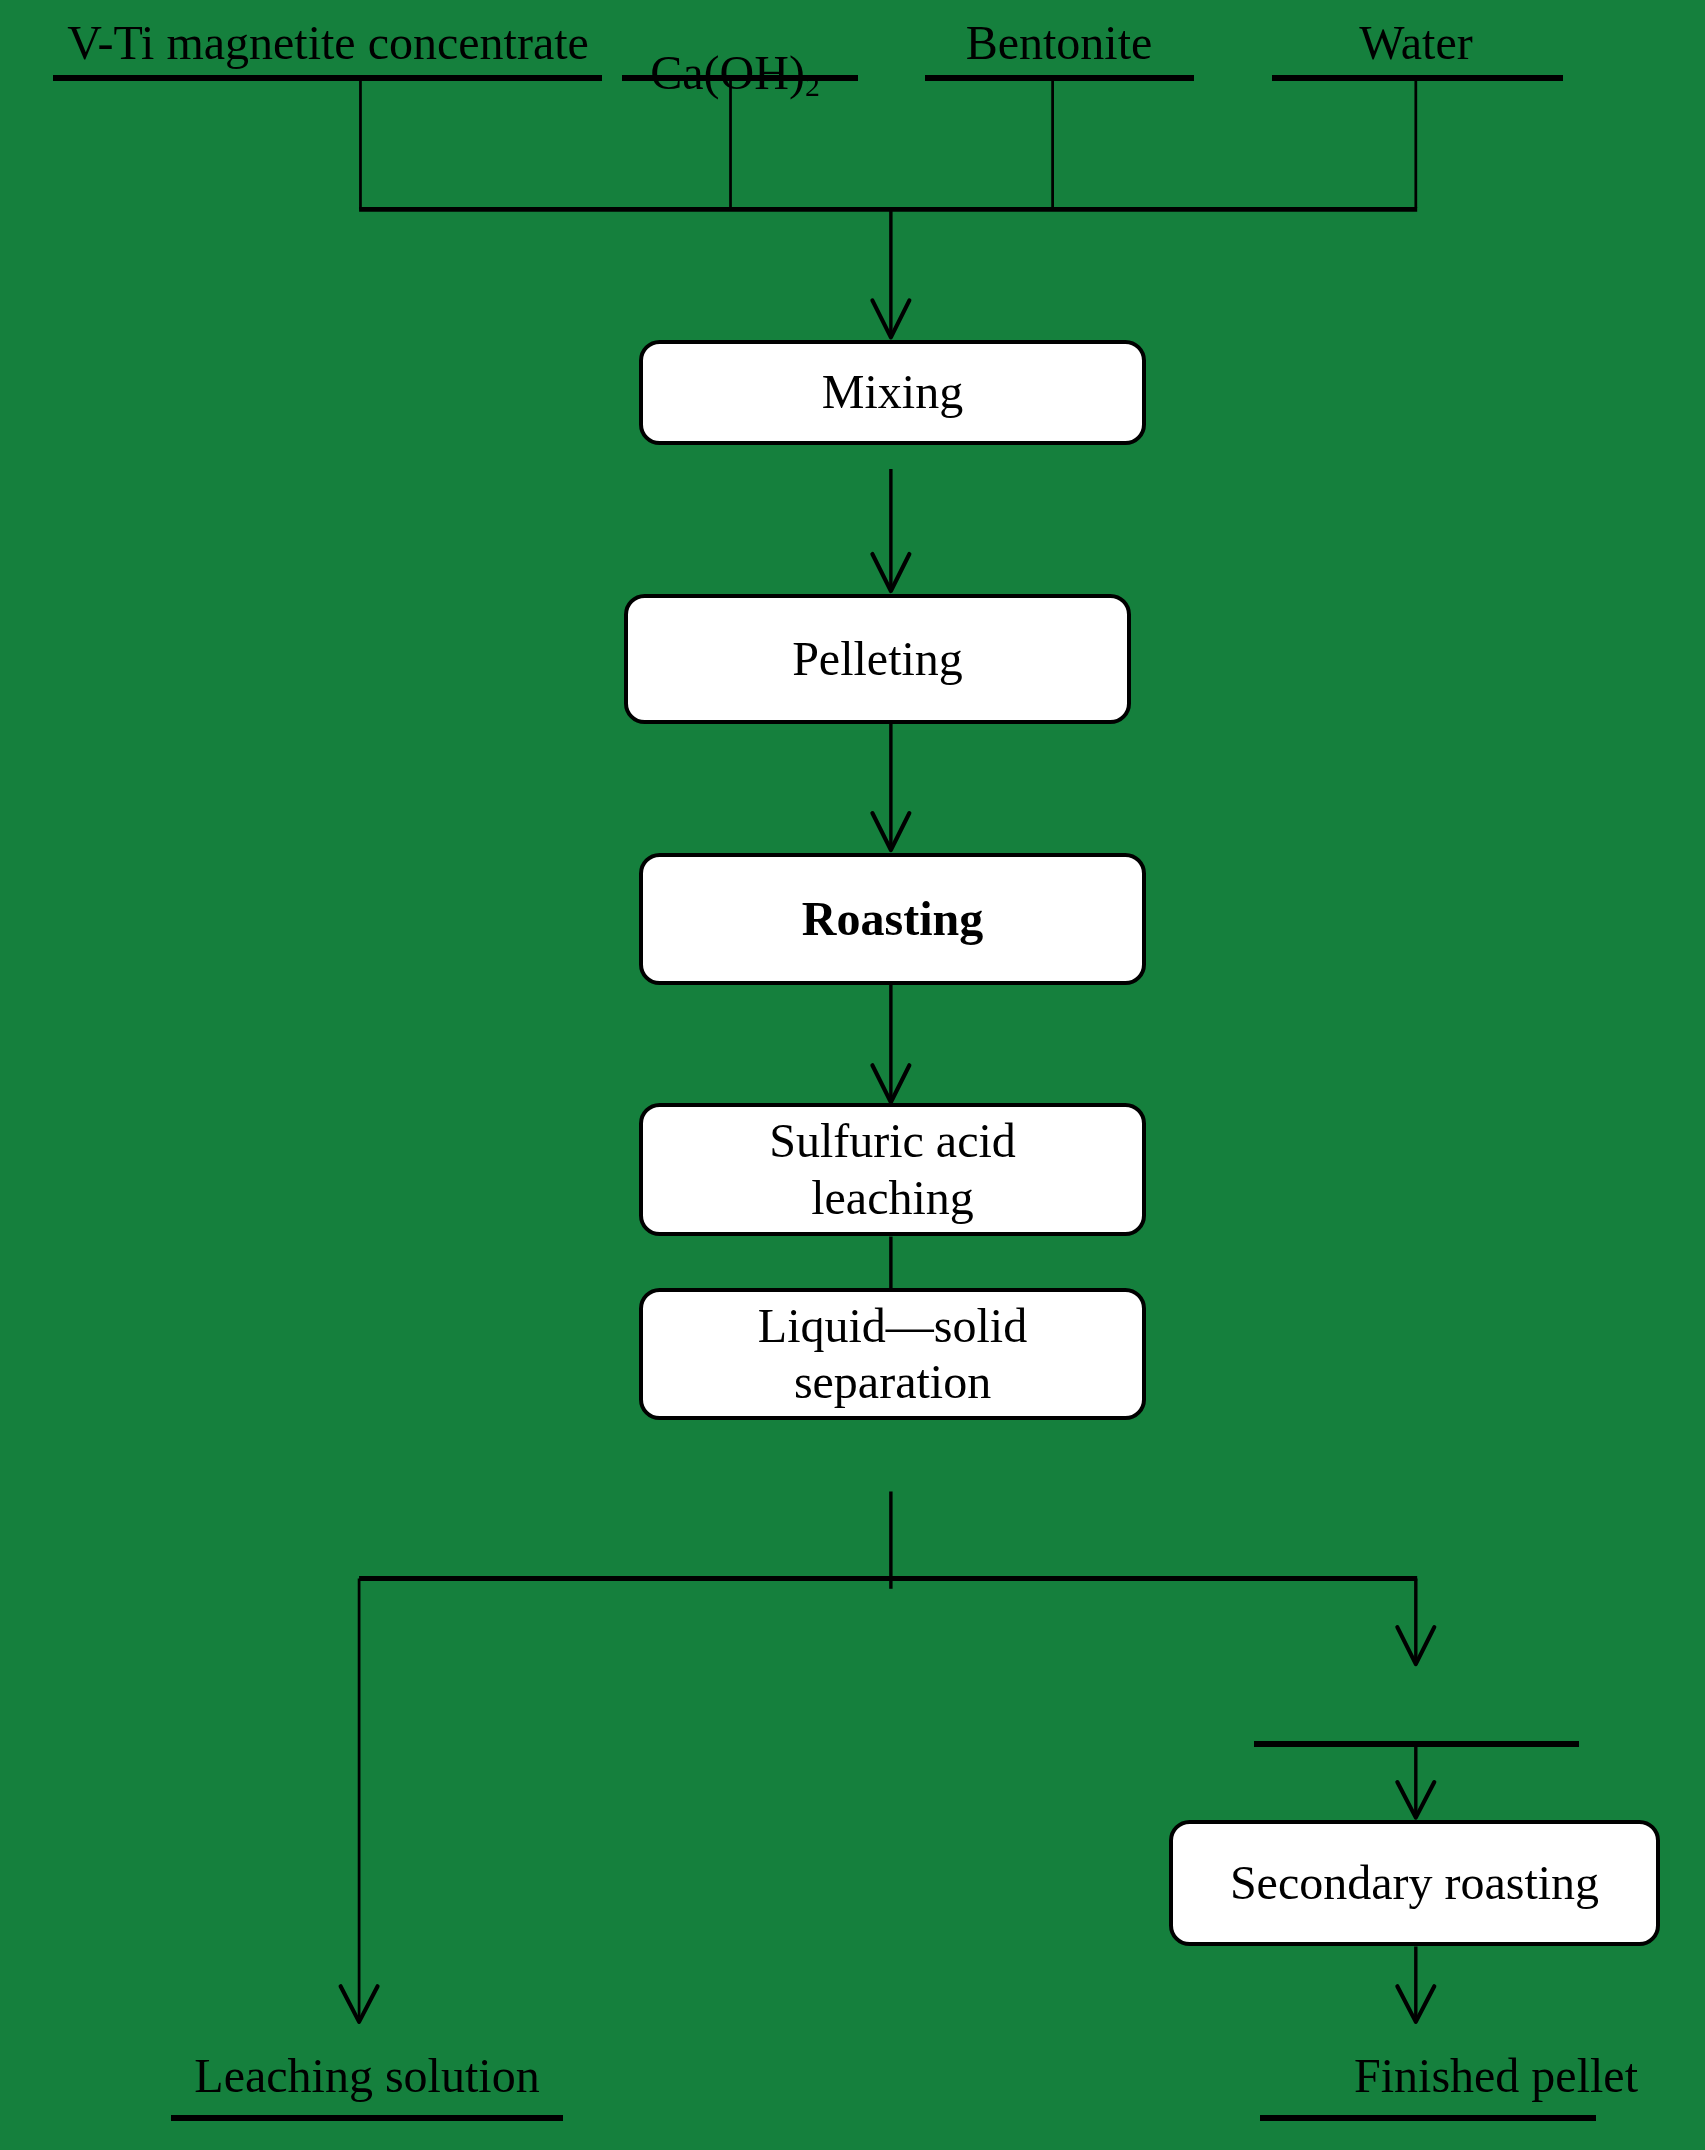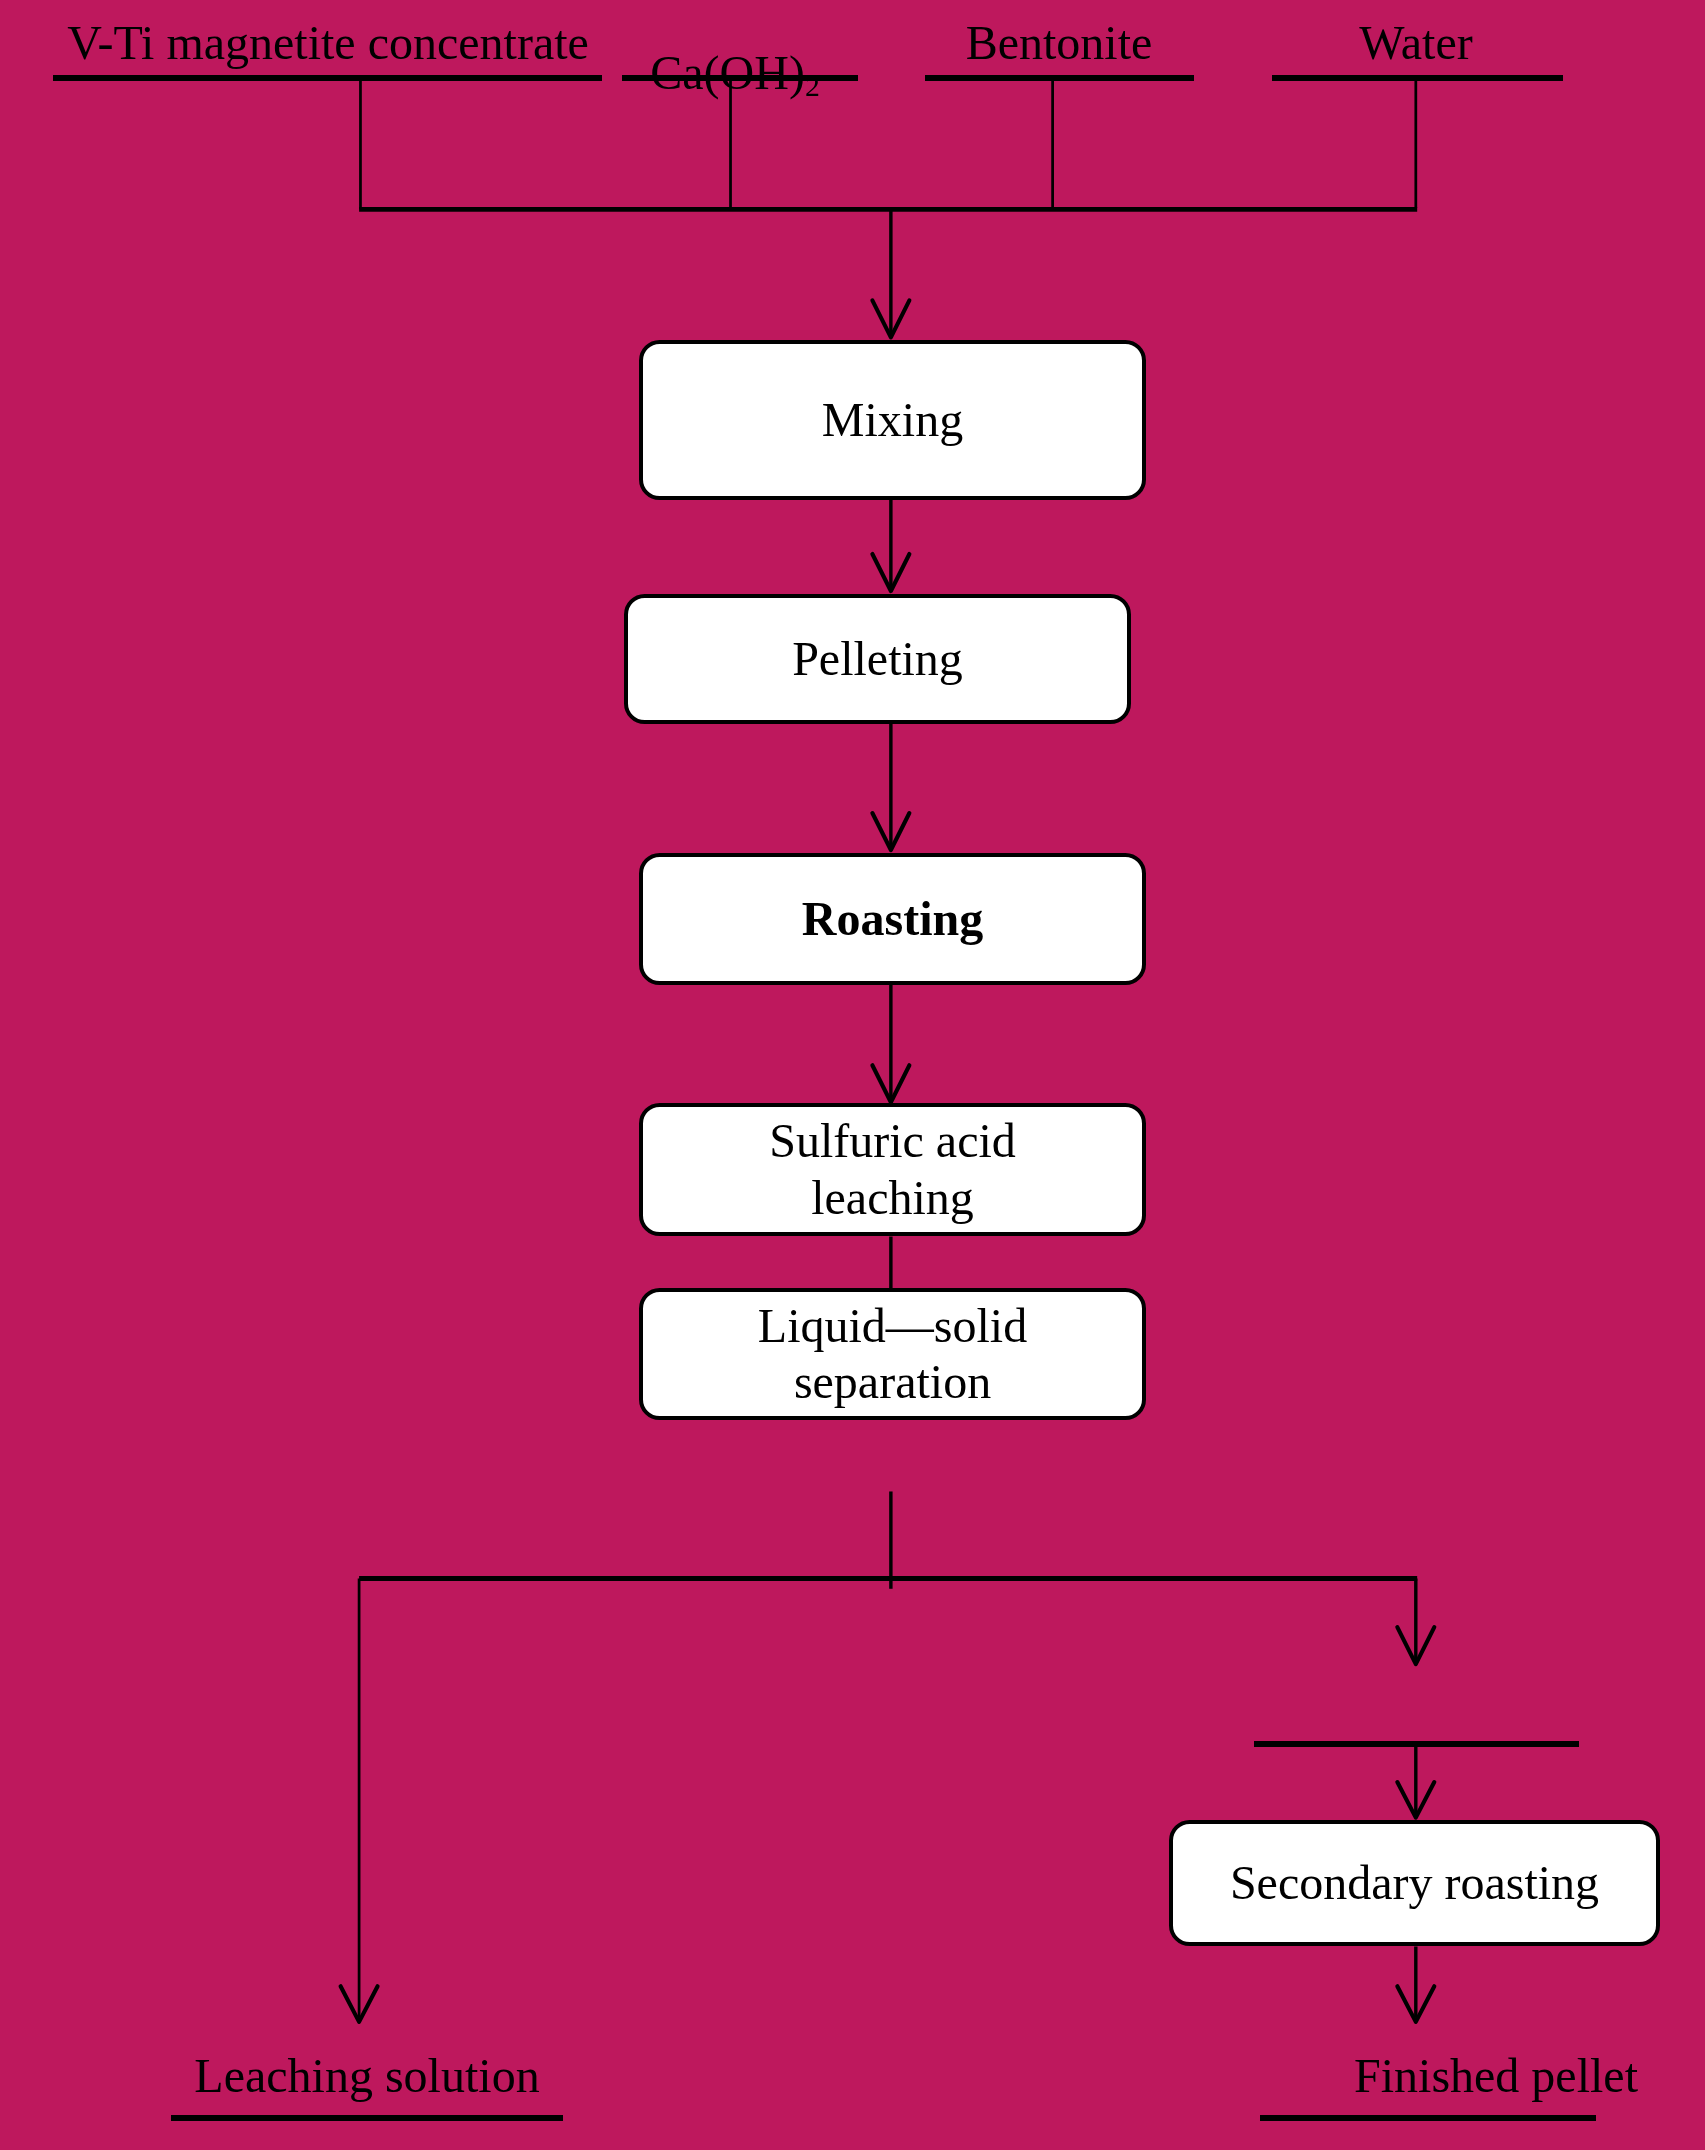--- a/index.html
+++ b/index.html
@@ -4,21 +4,21 @@
 <style>
   html, body {
     margin: 0;
     padding: 0;
     background: #ffffff;
   }
   .canvas {
     position: relative;
     width: 1705px;
     height: 2151px;
-    background: #be185d;
+    background: #15803d;
     font-family: "Liberation Serif", "DejaVu Serif", serif;
     color: #000000;
     overflow: hidden;
   }
   .connectors {
     position: absolute;
     left: 0;
     top: 0;
     width: 1705px;
     height: 2151px;
@@ -113,21 +113,21 @@
   <div class="lbl" style="left:328px; top:16.4px;">V-Ti magnetite concentrate</div>
   <div class="lbl" style="left:735px; top:4px;margin-top:42px;"><span>Ca(OH)</span><sub>2</sub></div>
   <div class="lbl" style="left:1059px; top:16.4px;">Bentonite</div>
   <div class="lbl" style="left:1416px; top:16.4px;">Water</div>
 
   <div class="ubar" style="left:53px;   top:75px; width:549px;"></div>
   <div class="ubar" style="left:622px;  top:75px; width:236px;"></div>
   <div class="ubar" style="left:925px; top:75px; width:269px;"></div>
   <div class="ubar" style="left:1272px; top:75px; width:291px;"></div>
 
-  <div class="box" style="left:639px; top:340px; width:507px; height:160px;text-align:right;">
+  <div class="box" style="left:639px; top:340px; width:507px; height:105px;text-align:right;">
     <span>Mixing</span>
   </div>
   <div class="box" style="left:624px; top:594px; width:507px; height:130px;">
     <span>Pelleting</span>
   </div>
   <div class="box" style="left:639px; top:853px; width:507px; height:132px;font-weight:bold;">
     <span>Roasting</span>
   </div>
   <div class="box" style="left:639px; top:1103px; width:507px; height:133px;">
     <span>Sulfuric acid

